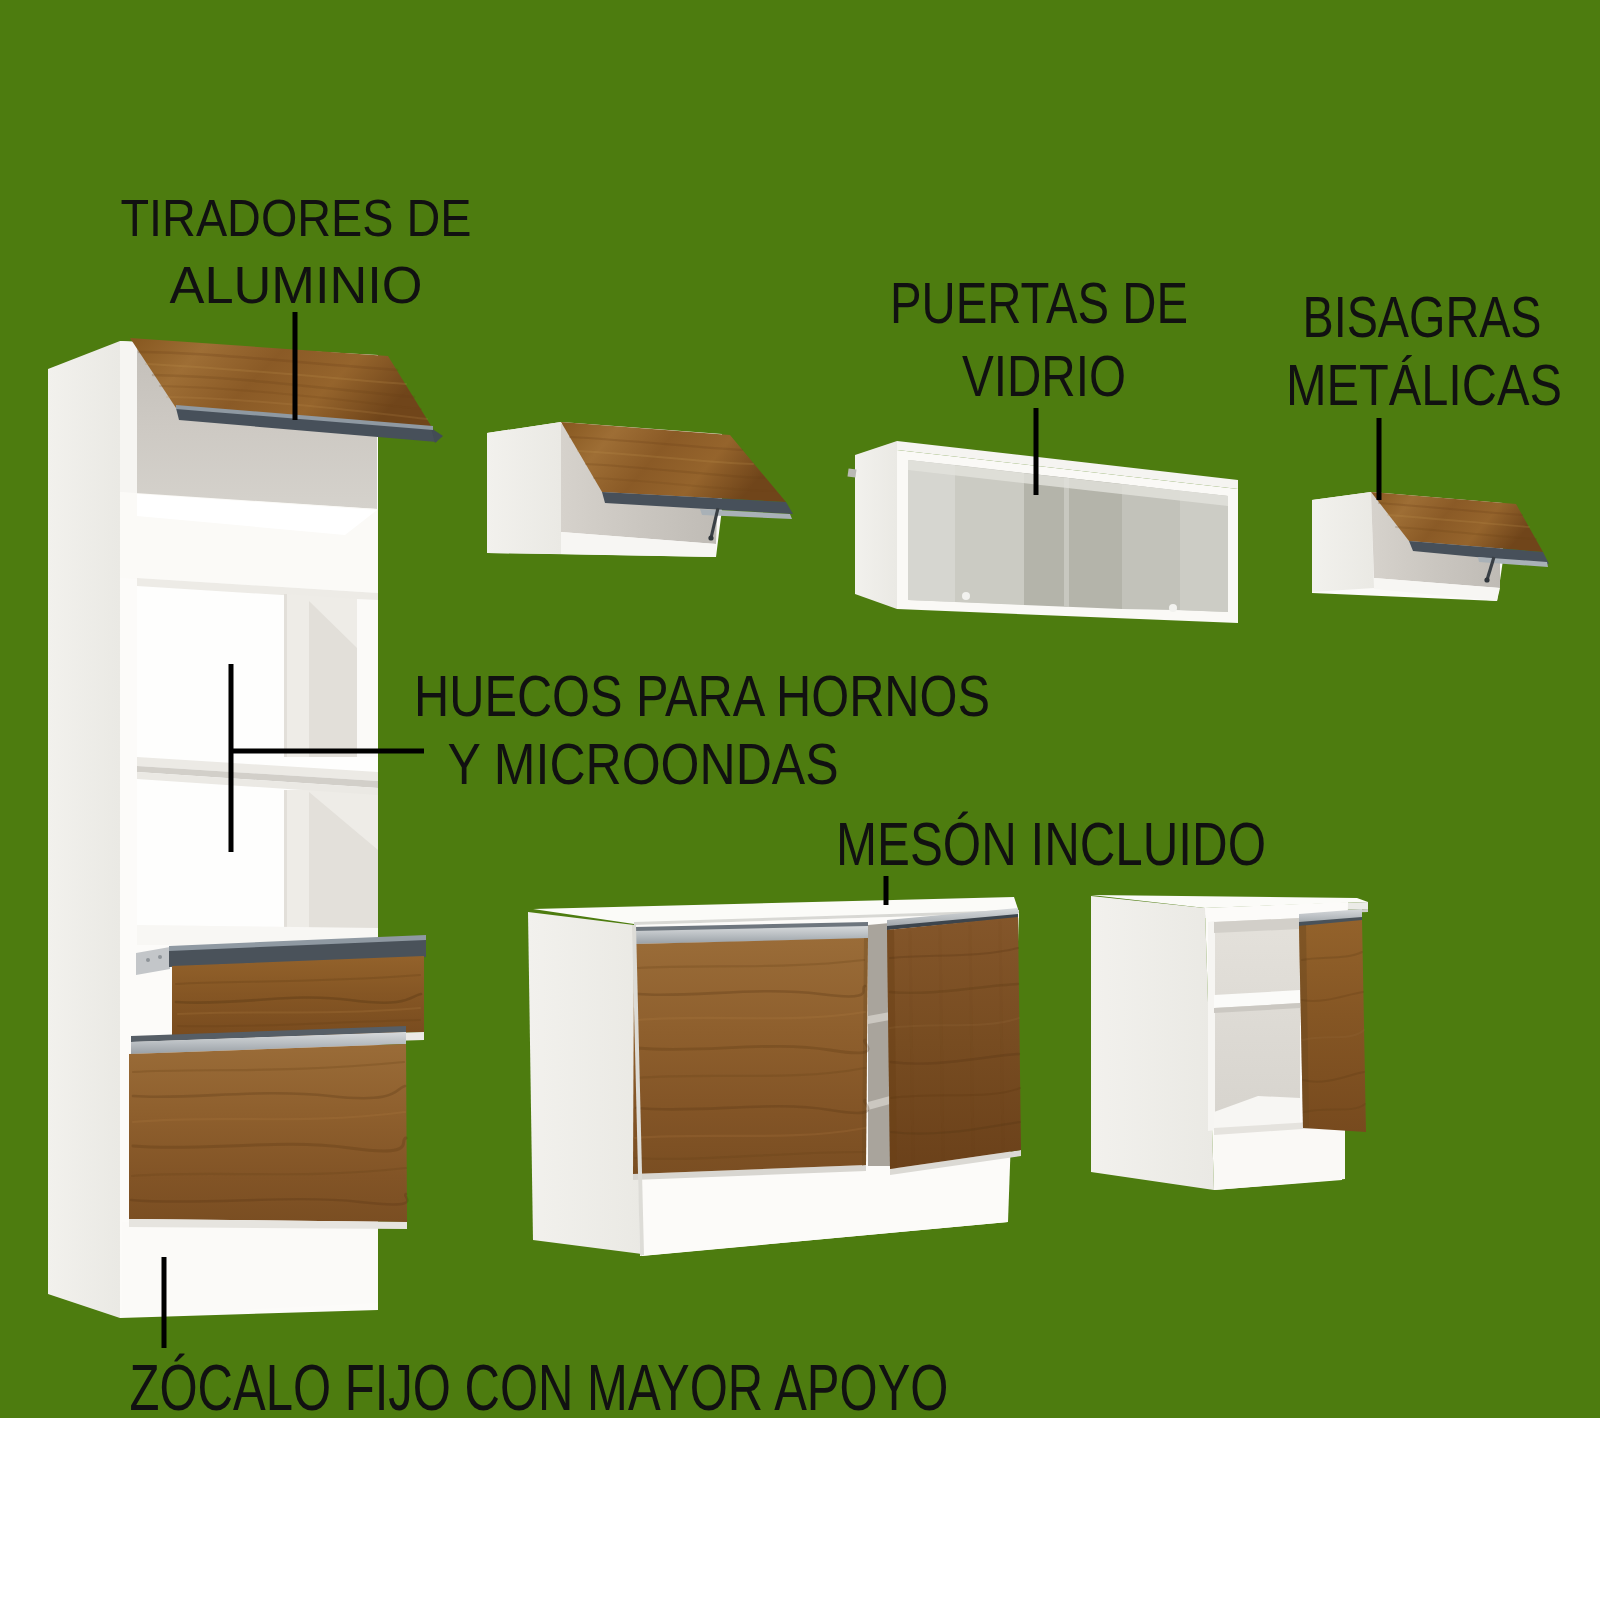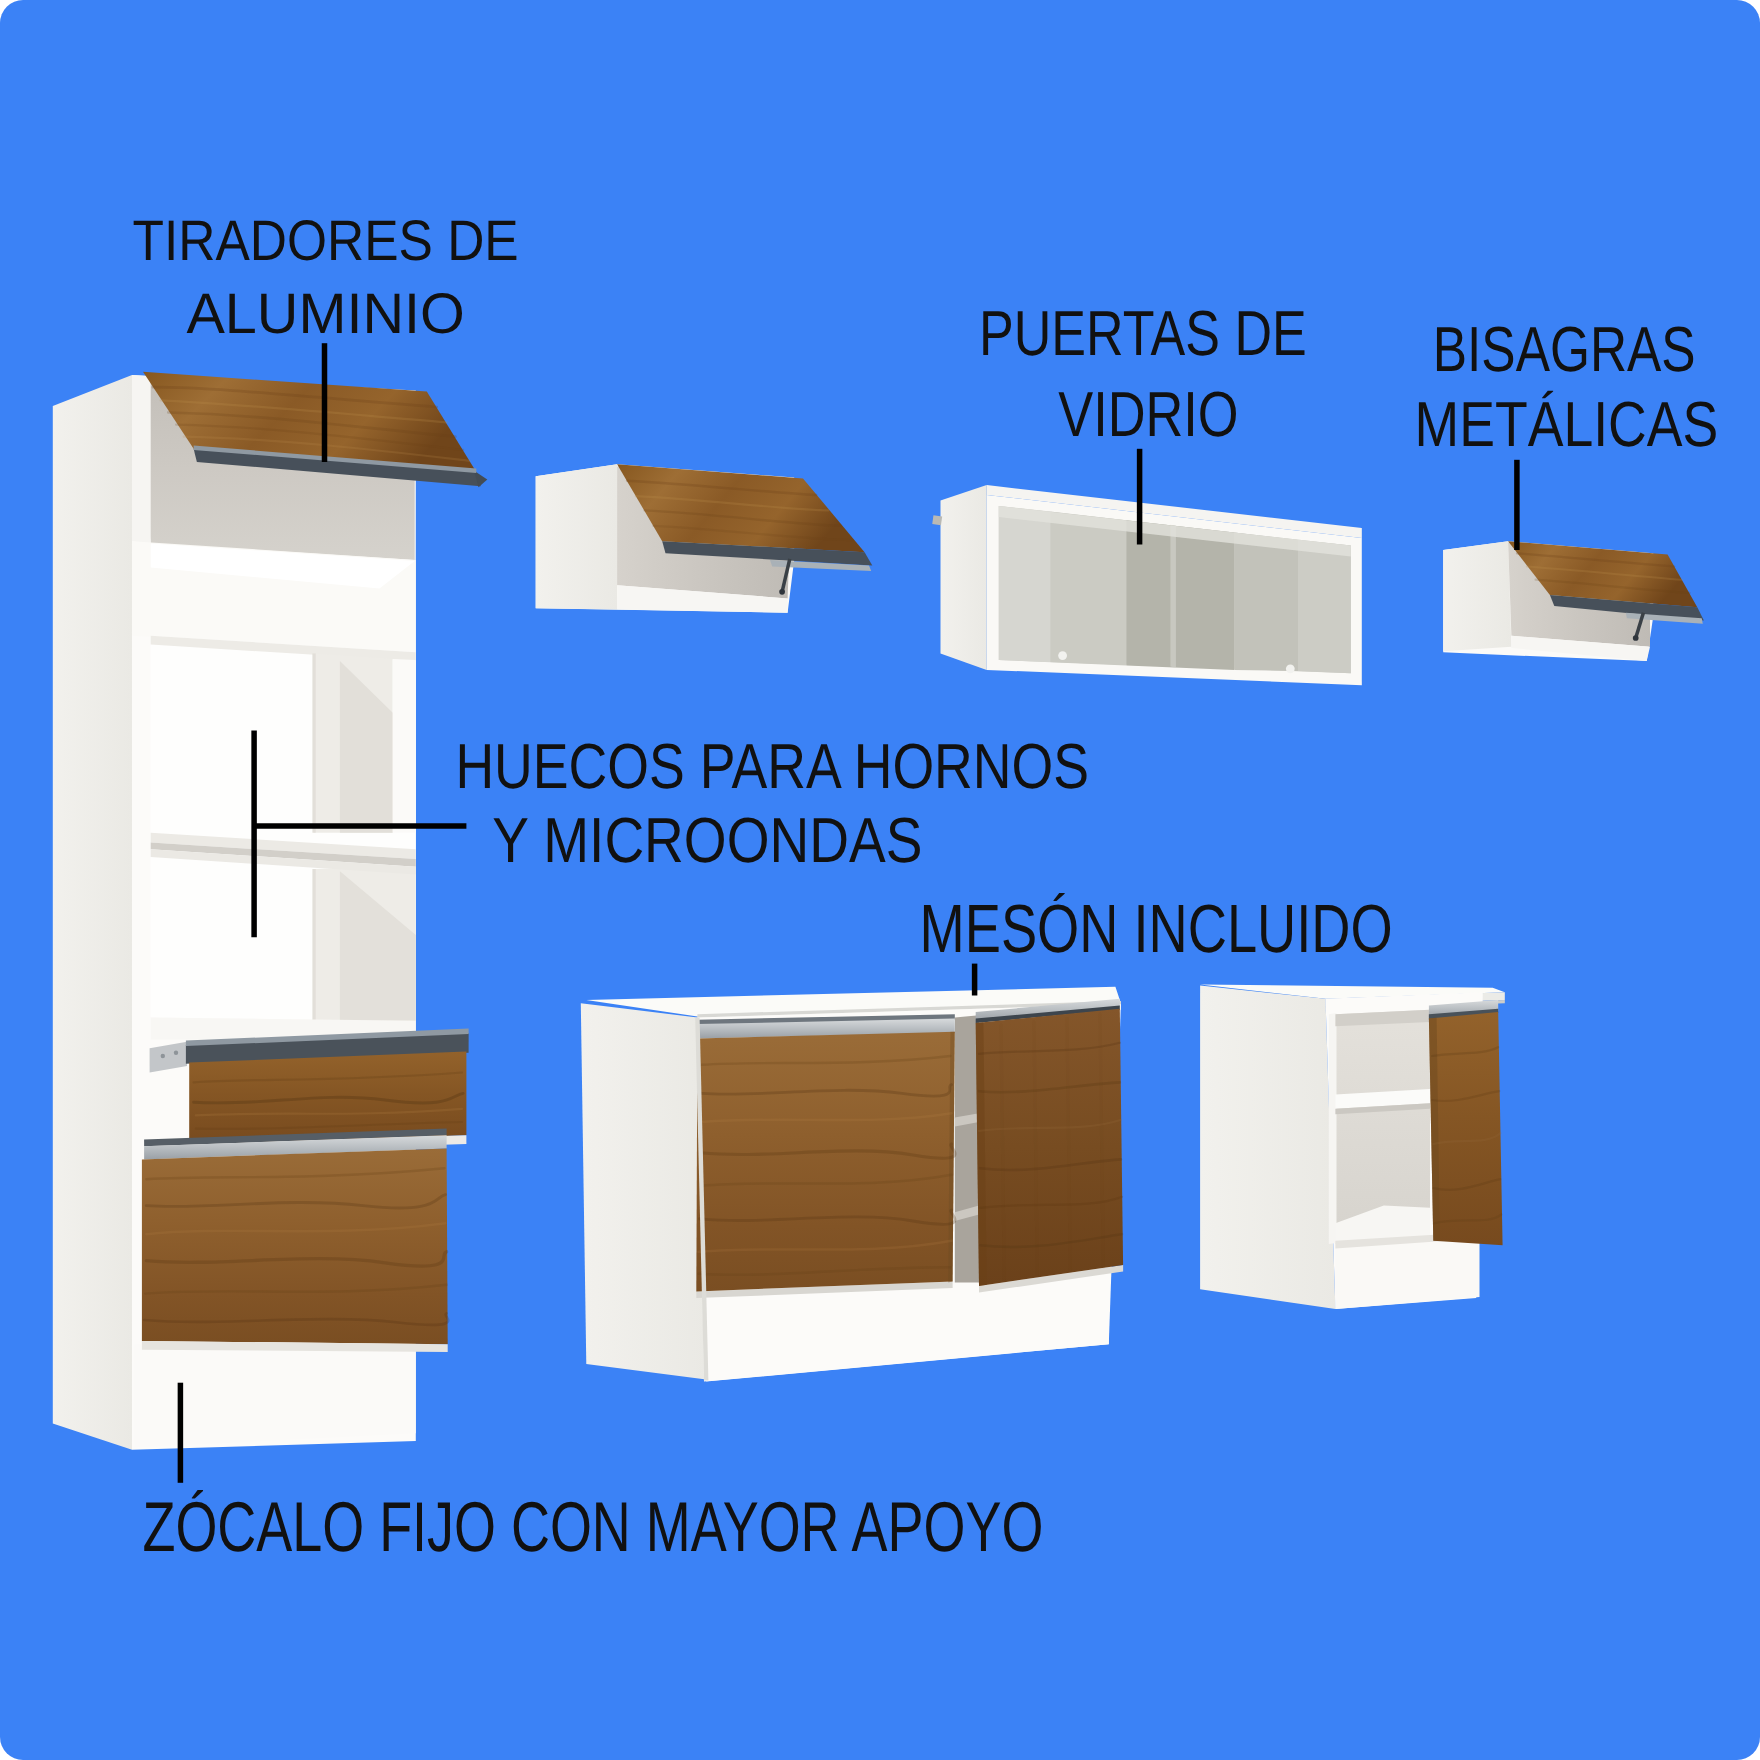--- a/index.html
+++ b/index.html
@@ -1,17 +1,17 @@
 <!DOCTYPE html>
 <html><head>
 <meta charset="utf-8">
 <style>
   html,body{margin:0;padding:0;background:#ffffff;}
-  .stage{position:relative;width:1600px;height:1600px;background:#3b82f6;overflow:hidden;
-         font-family:"Liberation Sans", sans-serif;border-radius:21px;}
+  .stage{position:relative;width:1600px;height:1418px;background:#4d7c0f;overflow:hidden;
+         font-family:"Liberation Sans", sans-serif;}
   svg{position:absolute;left:0;top:0;}
   .lbl{fill:#111111;font-family:"Liberation Sans", sans-serif;}
 </style>
 </head>
 <body>
 <div class="stage">
 <svg width="1600" height="1600" viewBox="0 0 1600 1600">
 <defs>
   <linearGradient id="woodFlat" x1="0" y1="0" x2="0" y2="1">
     <stop offset="0" stop-color="#93622b"></stop>

